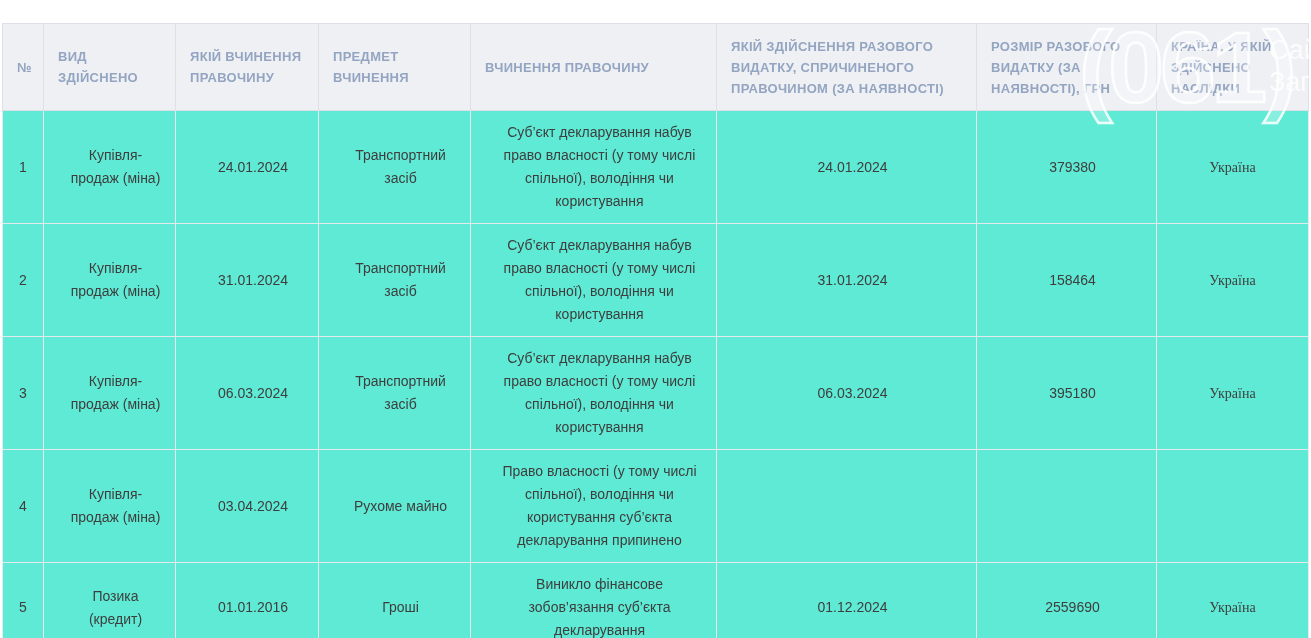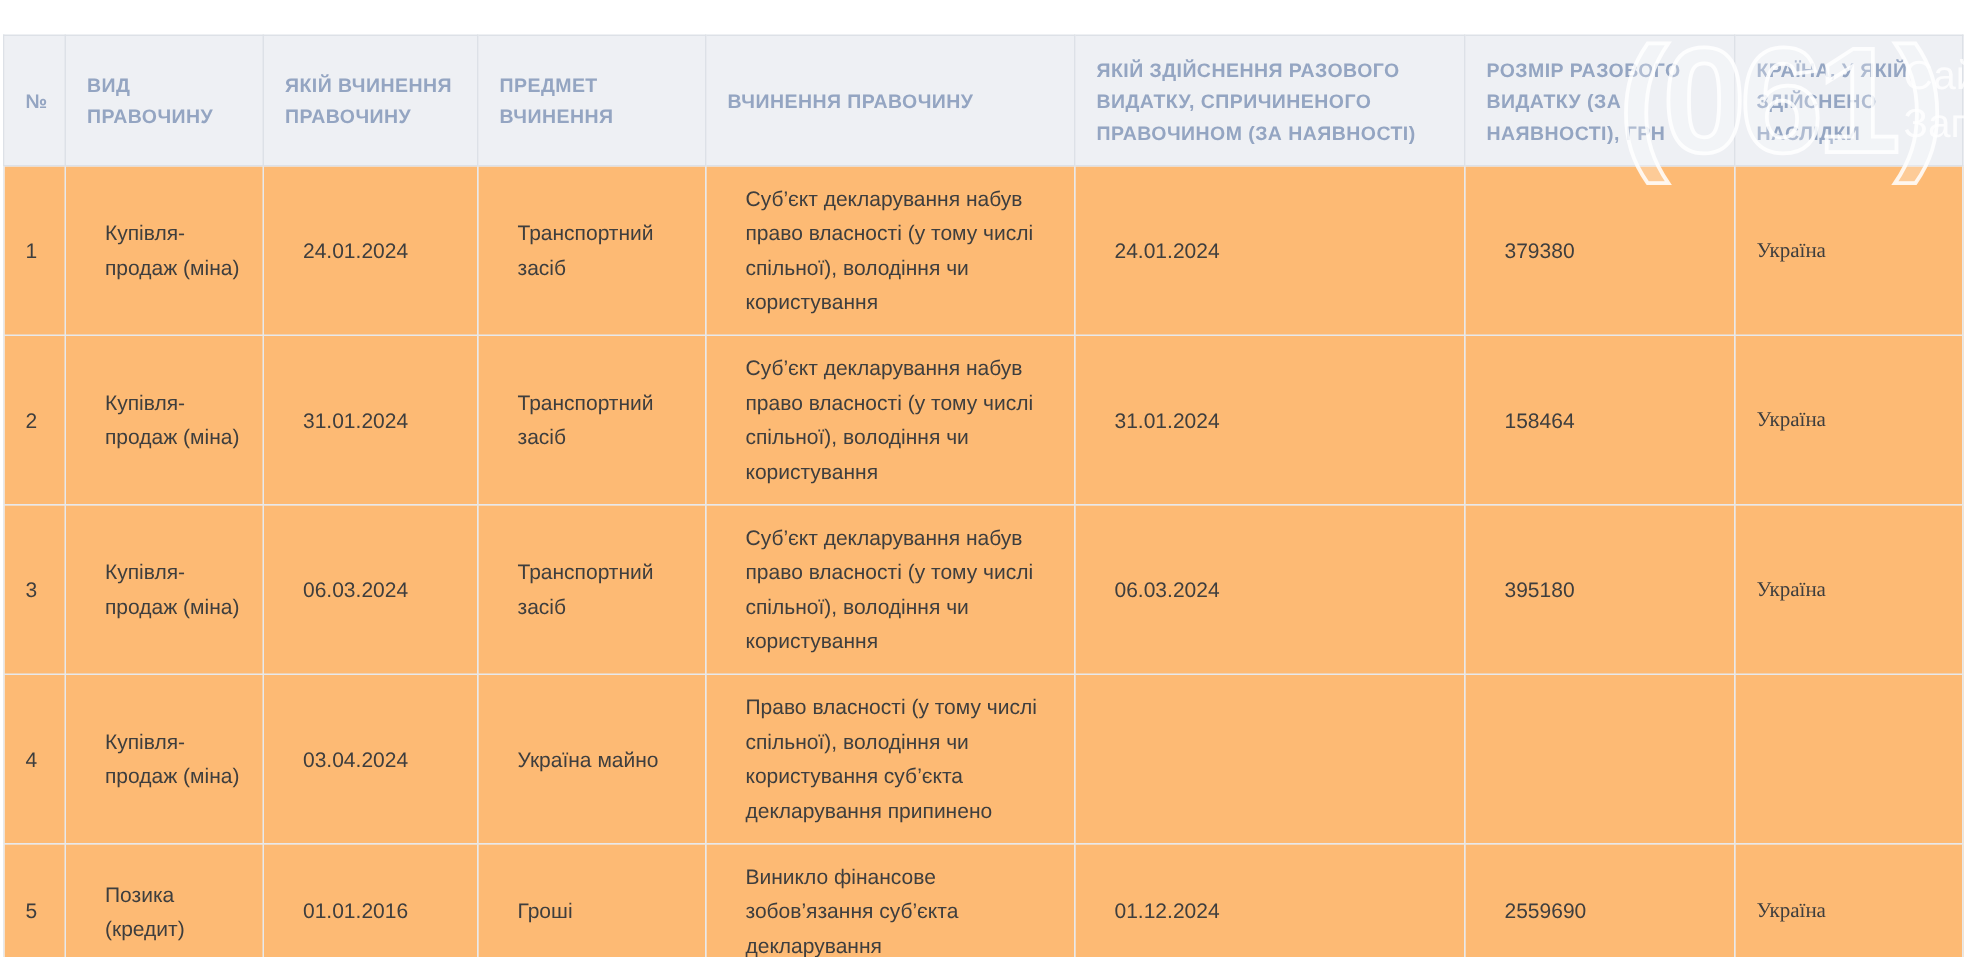--- a/index.html
+++ b/index.html
@@ -32,24 +32,24 @@
     font-size: 13px;
     font-weight: bold;
     letter-spacing: 0.3px;
     text-align: left;
     vertical-align: middle;
     line-height: 21px;
     padding: 10px 12px 10px 14px;
     border: 1px solid #dde1e7;
   }
   table.decl td {
-    background: #fdba74;
+    background: #5eead4;
     color: #3e3e3e;
     font-size: 14px;
-    text-align: left;
+    text-align: center;
     vertical-align: middle;
     line-height: 23px;
     padding: 10px 14px 10px 26px;
     border: 1px solid #e7e9ec;
   }
   table.decl td.c-num { padding-left: 14px; }
   table.decl td.c-country { padding-left: 14px; font-family: Liberation Serif, serif; }
   tr.hdr { height: 87px; }
   tr.r1 { height: 112px; }
   tr.r2 { height: 108px; }
@@ -102,21 +102,21 @@
         <col style="width:143px">
         <col style="width:152px">
         <col style="width:246px">
         <col style="width:260px">
         <col style="width:180px">
         <col>
       </colgroup>
       <thead>
         <tr class="hdr">
           <th>№</th>
-          <th>ВИД ПРАВОЧИНУ</th>
+          <th>ВИД ЗДІЙСНЕНО</th>
           <th>ЯКІЙ ВЧИНЕННЯ ПРАВОЧИНУ</th>
           <th>ПРЕДМЕТ ВЧИНЕННЯ</th>
           <th>ВЧИНЕННЯ ПРАВОЧИНУ</th>
           <th>ЯКІЙ ЗДІЙСНЕННЯ РАЗОВОГО ВИДАТКУ, СПРИЧИНЕНОГО ПРАВОЧИНОМ (ЗА НАЯВНОСТІ)</th>
           <th>РОЗМІР РАЗОВОГО ВИДАТКУ (ЗА НАЯВНОСТІ), ГРН</th>
           <th>КРАЇНА, У ЯКІЙ ЗДІЙСНЕНО НАСЛІДКИ</th>
         </tr>
       </thead>
       <tbody>
         <tr class="r1">
@@ -146,21 +146,21 @@
           <td>Транспортний засіб</td>
           <td>Суб’єкт декларування набув право власності (у тому числі спільної), володіння чи користування</td>
           <td>06.03.2024</td>
           <td>395180</td>
           <td class="c-country">Україна</td>
         </tr>
         <tr class="r4">
           <td class="c-num">4</td>
           <td>Купівля-продаж (міна)</td>
           <td>03.04.2024</td>
-          <td>Україна майно</td>
+          <td>Рухоме майно</td>
           <td>Право власності (у тому числі спільної), володіння чи користування суб’єкта декларування припинено</td>
           <td></td>
           <td></td>
           <td class="c-country"></td>
         </tr>
         <tr class="r5">
           <td class="c-num">5</td>
           <td>Позика (кредит)</td>
           <td>01.01.2016</td>
           <td>Гроші</td>

